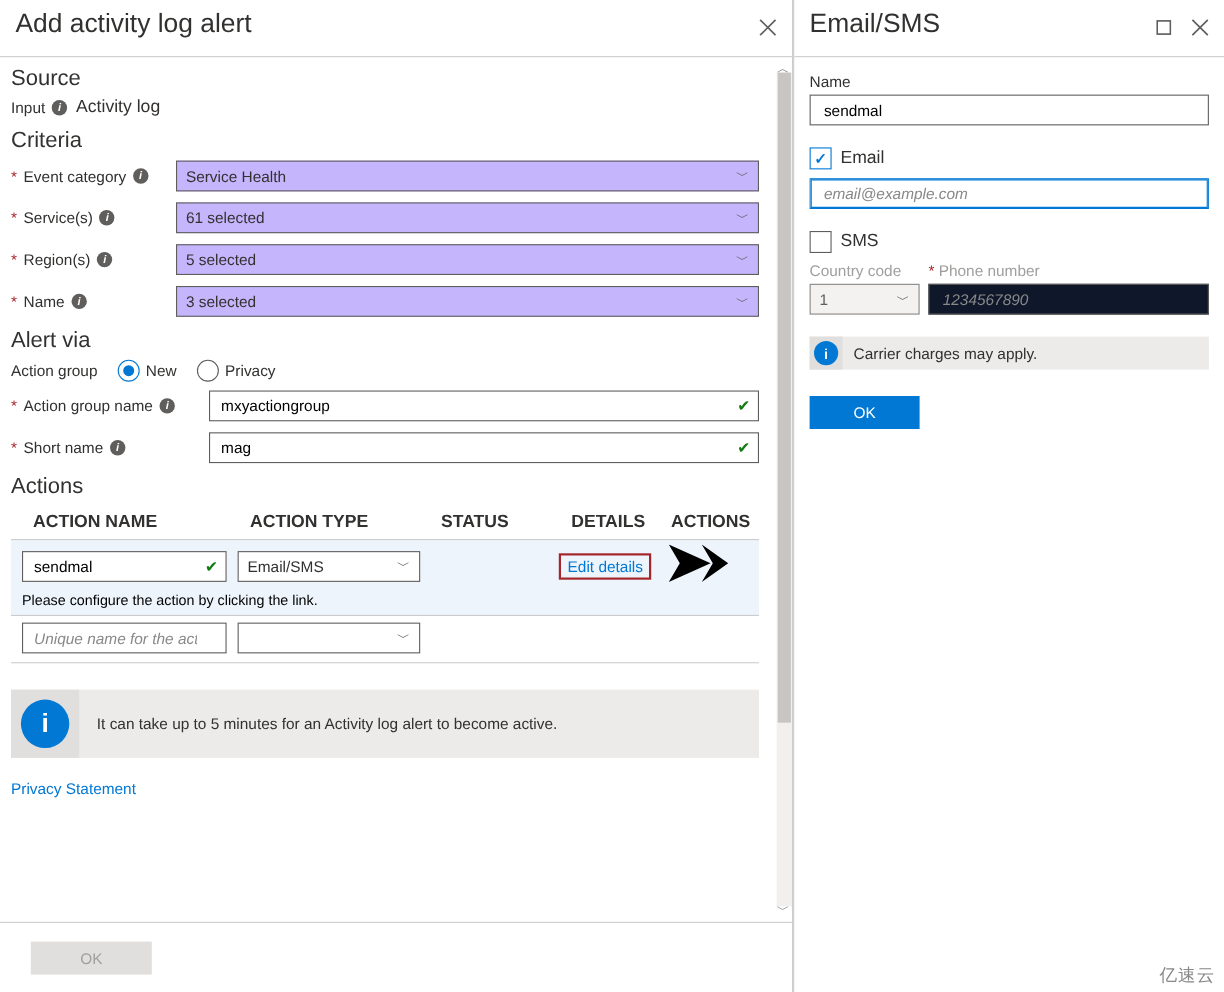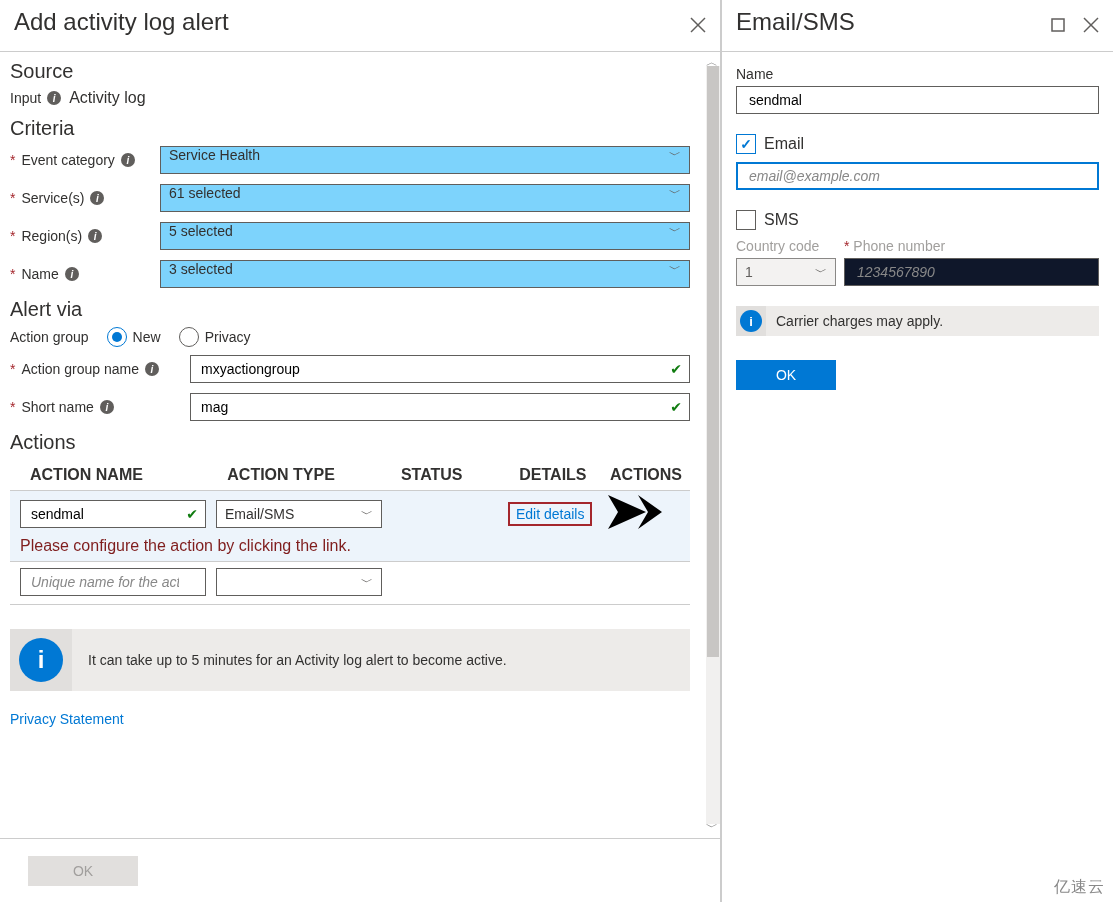--- a/index.html
+++ b/index.html
@@ -14,21 +14,21 @@
     .icon-btn { cursor: pointer; color: #605e5c; display: inline-flex; align-items: center; justify-content: center; }
     
     .left-body { flex: 1; overflow-y: auto; padding: 4px 10px 10px 10px; position: relative; }
     .section-title { font-size: 20px; font-weight: 400; margin-top: 4px; margin-bottom: 6px; }
     
     .form-row { display: flex; align-items: center; margin-bottom: 10px; }
     .label-col { width: 150px; display: flex; align-items: center; gap: 6px; font-size: 14px; }
     .required { color: #a4262c; font-size: 14px; }
     .info-icon { width: 14px; height: 14px; border-radius: 50%; background: #605e5c; color: #fff; display: inline-flex; align-items: center; justify-content: center; font-size: 10px; font-weight:700; font-style: italic; }
     
-    .dropdown { flex: 1; max-width: 540px; height: 28px; border: 1px solid #605e5c; display: flex; align-items: flex-start; justify-content: space-between; padding: 0 8px; font-size: 14px; cursor: pointer; background:#7dd3fc;}
+    .dropdown { flex: 1; max-width: 540px; height: 28px; border: 1px solid #605e5c; display: flex; align-items: center; justify-content: space-between; padding: 0 8px; font-size: 14px; cursor: pointer; background:#c4b5fd;}
     .chevron { font-size: 12px; color: #605e5c; }
     
     .radio-row { display: flex; align-items: center; gap: 18px; margin-bottom: 8px; }
     .radio-label { font-size: 14px; }
     .radio { width: 20px; height: 20px; border-radius: 50%; border: 1px solid #605e5c; display: inline-flex; align-items: center; justify-content: center; cursor: pointer; }
     .radio.selected { border-color: #0078d4; }
     .radio.selected::after { content: ""; width: 10px; height: 10px; border-radius: 50%; background: #0078d4; }
     
     .text-input { flex: 1; max-width: 510px; height: 28px; border: 1px solid #605e5c; padding: 0 28px 0 10px; font-size: 14px; }
     .validated-wrap { position: relative; flex: 1; max-width: 510px; display: flex; }
@@ -41,21 +41,21 @@
     .col-status { width: 120px; }
     .col-details { width: 92px; }
     .col-actions { width: 60px; text-align: right; }
     
     .action-row { background: #edf4fb; border-top: 1px solid #ccc; border-bottom: 1px solid #ccc; padding: 4px 10px 6px 10px; }
     .action-row-inner { display: flex; align-items: center; gap: 10px; }
     .small-input { width: 186px; height: 28px; border: 1px solid #605e5c; padding: 0 26px 0 10px; font-size: 14px; position: relative; background:#fff;}
     .small-input-wrap{ position:relative; width:186px;}
     .small-dropdown { width: 166px; height: 28px; border: 1px solid #605e5c; display: flex; align-items: center; justify-content: space-between; padding: 0 8px; font-size: 14px; cursor: pointer; background:#fff;}
     .edit-details { color: #0078d4; font-size: 14px; border: 2px solid #a4262c; padding: 2px 6px; cursor: pointer; margin-left: 116px; text-align: center; }
-    .error-text { color: #7f1d1d; font-size: 16px; margin-top: 4px; margin-left: 0px; }
+    .error-text { color: #000000; font-size: 13px; margin-top: 4px; margin-left: 0px; }
     
     .empty-row { display: flex; align-items: center; gap: 10px; padding: 6px 10px 8px 10px; border-bottom: 1px solid #ccc;}
     .placeholder-input::placeholder { color: #888; font-style: italic; }
     
     .info-banner { display: flex; align-items: center; background: #edebe9; margin-top: 24px; min-height: 62px; }
     .info-banner .big-info { width: 62px; height: 62px; background: #e1dfdd; display: flex; align-items: center; justify-content: center; }
     .big-info-circle { width: 44px; height: 44px; border-radius: 50%; background: #0078d4; color: #fff; display: flex; align-items: center; justify-content: center; font-size: 24px; font-weight:700;}
     .info-banner .msg { padding: 0 16px; font-size: 14px; }
     
     .privacy { color: #0078d4; font-size: 14px; margin-top: 20px; display: inline-block; cursor: pointer; }

